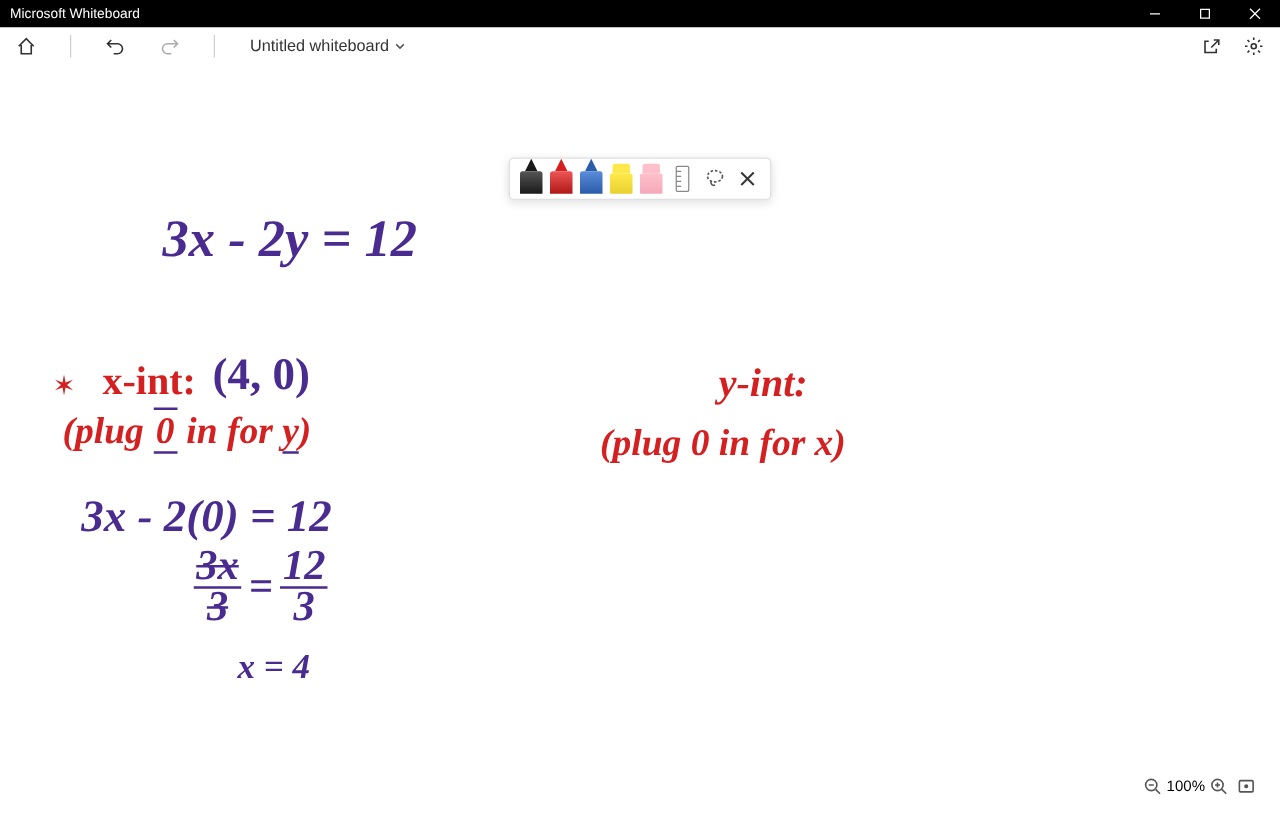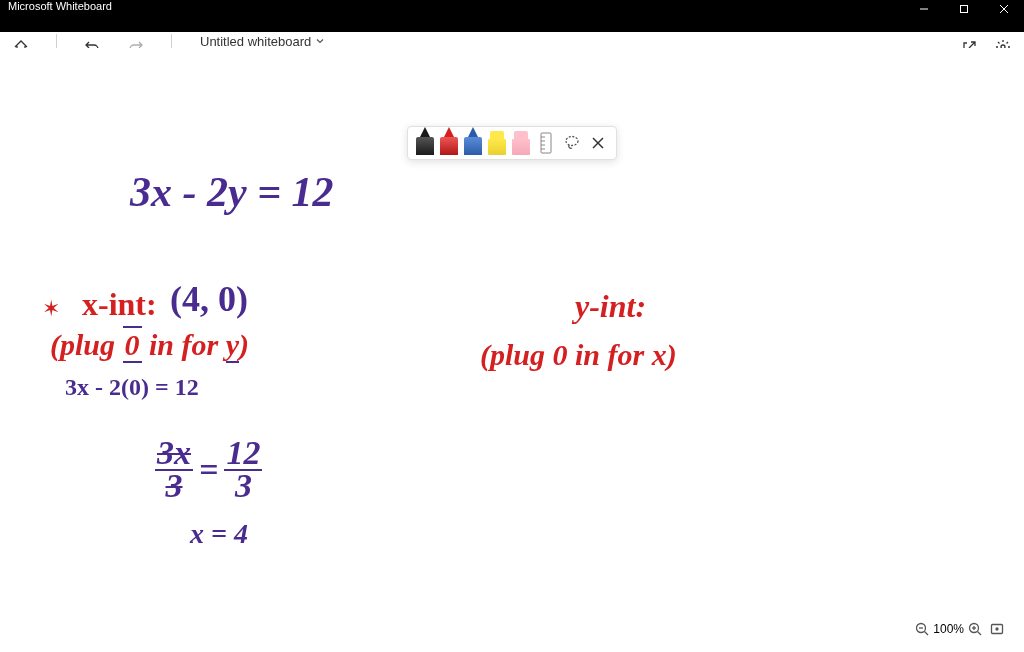--- a/index.html
+++ b/index.html
@@ -8,22 +8,23 @@
       background: #ffffff;
       overflow: hidden;
       width: 1024px;
       height: 652px;
       position: relative;
     }
     
     .titlebar {
       background: #000000;
       color: #ffffff;
-      height: 32px;
-      display: flex;
+      height: 22px;
+      display: flex;
+      align-items: center;
       justify-content: space-between;
       font-size: 11px;
       padding-left: 8px;
     }
     .titlebar-title { font-weight: 400; }
     .titlebar-controls { display: flex; }
     .titlebar-btn {
       width: 40px;
       height: 18px;
       display: flex;
@@ -35,21 +36,21 @@
     
     .toolbar {
       height: 30px;
       display: flex;
       align-items: center;
       justify-content: space-between;
       border-bottom: 1px solid #e5e5e5;
       padding: 0 8px;
       background: #ffffff;
     }
-    .toolbar-left { display: flex; align-items: flex-start; gap: 18px; }
+    .toolbar-left { display: flex; align-items: center; gap: 18px; }
     .toolbar-right { display: flex; align-items: center; gap: 8px; }
     .tool-btn {
       width: 26px;
       height: 26px;
       display: flex;
       align-items: center;
       justify-content: center;
       border-radius: 3px;
       cursor: pointer;
     }
@@ -333,21 +334,21 @@
 
   <div class="star" style="left:42px; top:248px;">✶</div>
 
   <div class="handwriting red" style="left:64px; top:238px; font-size:32px; margin-left:18px;">x-int:</div>
   <div class="handwriting purple" style="left:170px; top:230px; font-size:36px;">(4, 0)</div>
 
   <div class="handwriting red" style="left:50px; top:280px; font-size:30px; font-style:italic;">
     (plug <span style="border-bottom:2.5px solid #4a2b8f; border-top:2.5px solid #4a2b8f; padding:0 2px; position:relative;">0</span> in for <span style="border-bottom:2.5px solid #4a2b8f;">y</span>)
   </div>
 
-  <div class="handwriting purple" style="left:65px; top:326px; font-size:24px; ">3x - 2(0) = 12</div>
+  <div class="handwriting purple" style="left:65px; top:344px; font-size:36px; font-style:italic;">3x - 2(0) = 12</div>
 
   <div class="handwriting purple" style="left:155px; top:390px; font-size:34px; font-style:italic; display:flex; align-items:center; gap:6px;">
     <span class="fraction">
         <span class="num"><span class="strike">3x</span></span>
         <span><span class="strike">3</span></span>
       </span>
     <span>=</span>
     <span class="fraction">
         <span class="num">12</span>
         <span>3</span>

